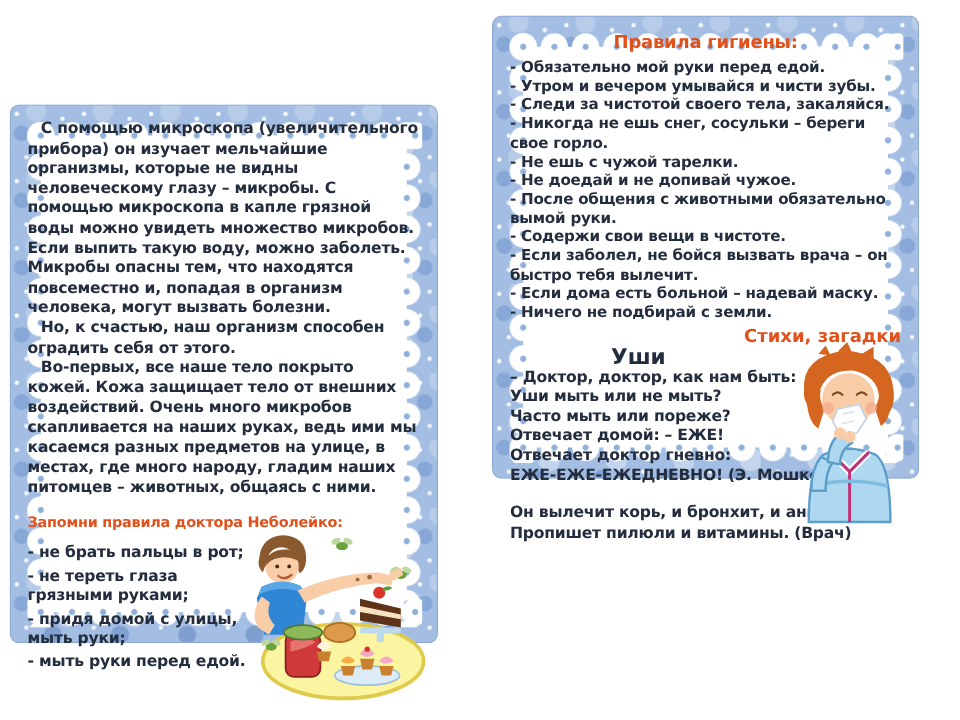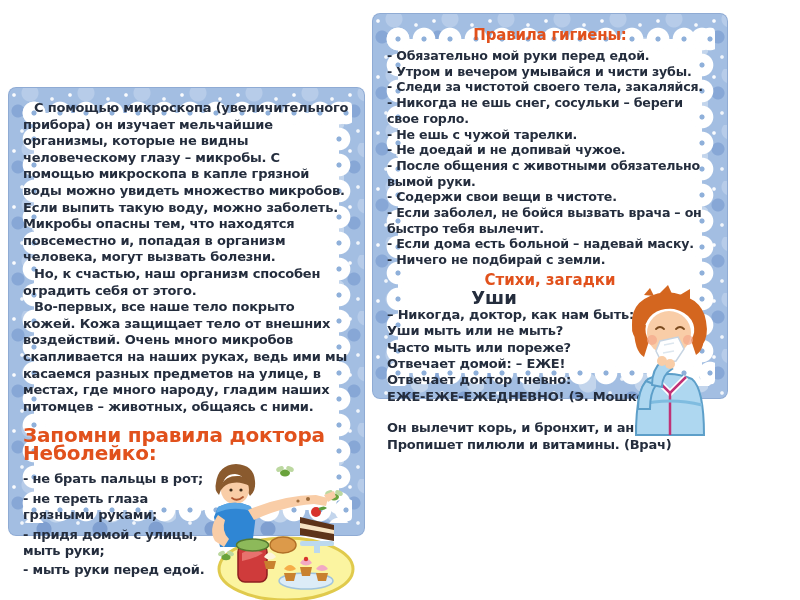--- a/index.html
+++ b/index.html
@@ -34,37 +34,37 @@
       radial-gradient(circle, #8fb0da 2.1px, rgba(0,0,0,0) 3px),
       radial-gradient(circle, #ffffff 10.8px, rgba(255,255,255,0) 11.8px),
       radial-gradient(circle, #8fb0da 2.1px, rgba(0,0,0,0) 3px),
       radial-gradient(circle, #ffffff 10.8px, rgba(255,255,255,0) 11.8px);
     background-size:26px 26px;
     background-position:0 0,0 0, 0 100%,0 100%, 0 0,0 0, 100% 0,100% 0;
     background-repeat:repeat-x,repeat-x,repeat-x,repeat-x,repeat-y,repeat-y,repeat-y,repeat-y;
   }
 
   .card-left{left:8px;top:87px;width:357px;height:449px;}
-  .card-right{left:372px;top:13px;width:356px;height:386px;}
+  .card-right{left:410px;top:13px;width:356px;height:386px;}
 
   .content{position:absolute;inset:0;padding:13px 15px 8px 15px;color:#242d3d;font-weight:bold;}
 
   
   .intro p{margin:0;text-indent:11px;font-size:13px;line-height:16.6px;letter-spacing:-0.2px;}
-  .orange-heading{color:#e1511c;font-size:20px;line-height:18px;margin:11px 0 9px 0;letter-spacing:-0.2px;}
+  .orange-heading{color:#e1511c;font-size:12px;line-height:18px;margin:11px 0 9px 0;letter-spacing:-0.2px;}
   .rules-area{position:relative;margin-top:2px;min-height:140px;}
   .rules{list-style:none;margin:0;padding:0;width:182px;font-size:13px;line-height:16.4px;letter-spacing:-0.2px;}
   .rules li{margin:0 0 3px 0;}
   .illu-left{position:absolute;right:-6px;top:-14px;}
 
   
   .rc-heading{color:#e1511c;font-size:15px;line-height:18px;text-align:center;margin:0 0 4px 0;letter-spacing:-0.2px;}
   .rc-rules{list-style:none;margin:0;padding:0;font-size:12.6px;line-height:15.7px;letter-spacing:-0.2px;}
   .rc-rules li{margin:0;}
-  .section-heading{color:#e1511c;font-size:15px;line-height:18px;text-align:center;margin:3px 0 1px 0;}
+  .section-heading{color:#e1511c;font-size:15px;line-height:18px;text-align:right;margin:3px 0 1px 0;}
   .poem-title{text-align:center;font-size:18px;line-height:16px;margin:0 112px 1px 0;}
   .poem p{margin:0;font-size:13px;line-height:16.4px;letter-spacing:-0.2px;}
   .riddle p{margin:0;font-size:13px;line-height:16.6px;letter-spacing:-0.2px;}
   .riddle{margin-top:15px;}
   .illu-right{position:absolute;right:2px;top:272px;}
 </style>
 </head>
 <body>
 
 <div class="stage">
@@ -172,21 +172,21 @@
         <li>- Не доедай и не допивай чужое.</li>
         <li>- После общения с животными обязательно вымой руки.</li>
         <li>- Содержи свои вещи в чистоте.</li>
         <li>- Если заболел, не бойся вызвать врача – он быстро тебя вылечит.</li>
         <li>- Если дома есть больной – надевай маску.</li>
         <li>- Ничего не подбирай с земли.</li>
       </ul>
       <h2 class="section-heading">Стихи, загадки</h2>
       <div class="poem-title">Уши</div>
       <div class="poem">
-        <p>– Никогда, доктор, как нам быть:</p>
+        <p>– Доктор, доктор, как нам быть:</p>
         <p>Уши мыть или не мыть?</p>
         <p>Часто мыть или пореже?</p>
         <p>Отвечает домой: – ЕЖЕ!</p>
         <p>Отвечает доктор гневно:</p>
         <p>ЕЖЕ-ЕЖЕ-ЕЖЕДНЕВНО!  (Э. Мошковская)</p>
       </div>
       <div class="riddle">
         <p>Он вылечит корь, и бронхит, и ангину,</p>
         <p>Пропишет пилюли и витамины. (Врач)</p>
       </div>

